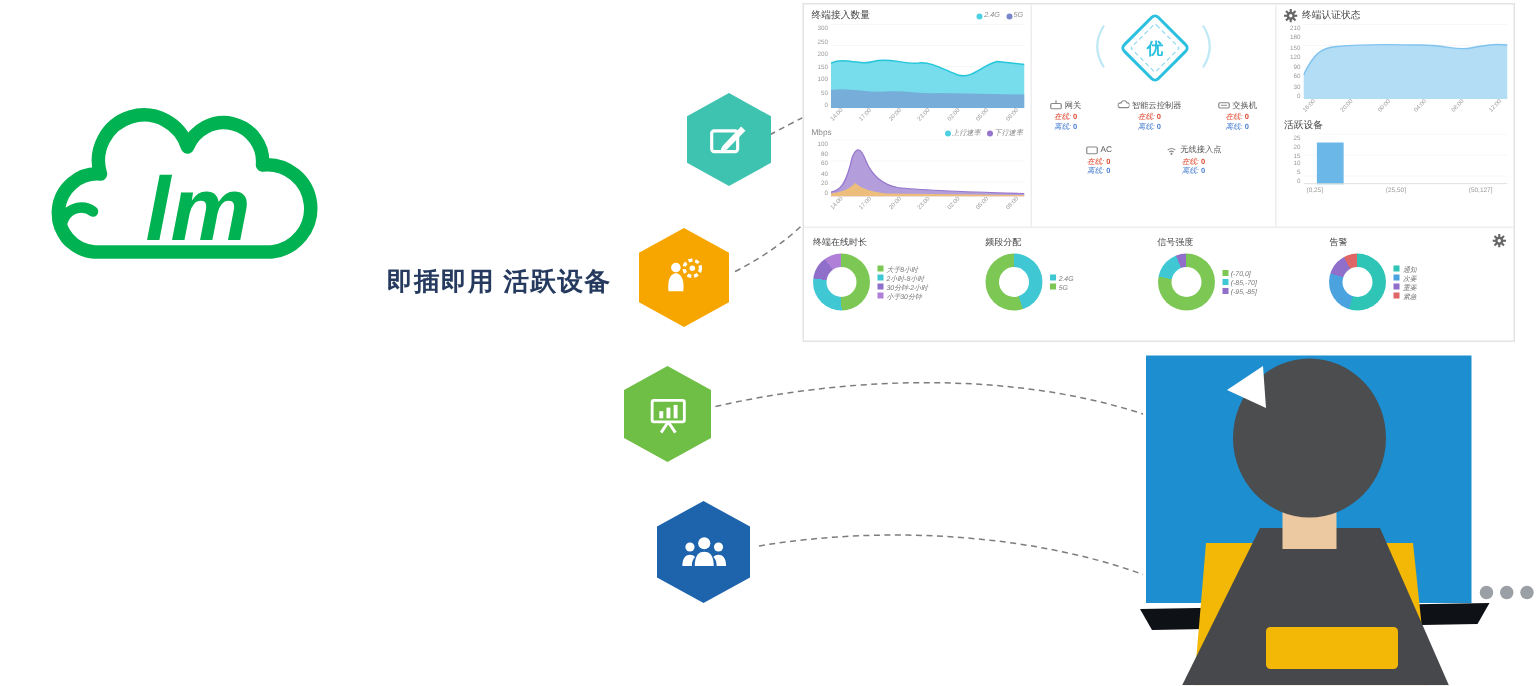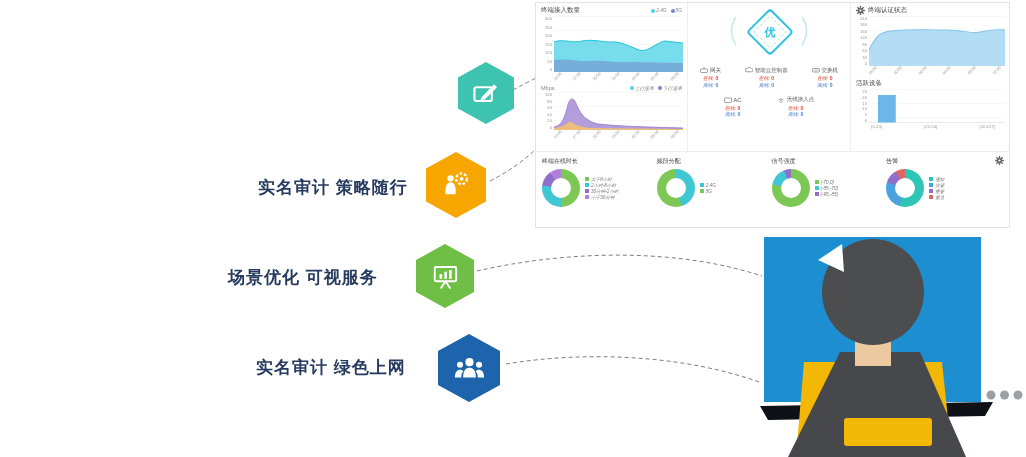--- a/index.html
+++ b/index.html
@@ -80,24 +80,29 @@
 
   <svg class="connectors" width="1026" height="457">
     <g fill="none" stroke="#666" stroke-width="1" stroke-dasharray="4 3" opacity="0.85">
       <path d="M513 90 Q526 83 536 78"></path>
       <path d="M490 181 Q516 168 536 149"></path>
       <path d="M477 271 C560 252, 670 246, 762 276"></path>
       <path d="M506 364 C590 350, 688 356, 762 383"></path>
     </g>
   </svg>
 
-
-  <div class="feature-label" style="left:258px;top:176px">实名审计 策略随行</div>
-  <div class="feature-label" style="left:228px;top:266px">场景优化 可视服务</div>
-  <div class="feature-label" style="left:256px;top:356px">实名审计 绿色上网</div>
+  <div class="logo">
+    <svg width="236" height="150" viewBox="0 0 236 150">
+      <path d="M58 122 A26 26 0 1 1 62 70 A30 30 0 0 1 120 52 A26 26 0 0 1 170 64 A25 25 0 1 1 176 122 L58 122" fill="none" stroke="#00b251" stroke-width="9" stroke-linecap="round" stroke-linejoin="round"></path>
+      <path d="M46 118 a13 13 0 1 1 11 -23" fill="none" stroke="#00b251" stroke-width="7" stroke-linecap="round"></path>
+      <text x="92" y="114" font-size="60" font-style="italic" font-weight="bold" fill="#00b251">lm</text>
+    </svg>
+  </div>
+
+  <div class="feature-label" style="left:258px;top:176px">即插即用 活跃设备</div>
 
   <div class="hex" style="left: 458px; top: 62px; width: 56px; height: 62px; background-color: rgb(63, 195, 177);">
     <svg width="30" height="30" viewBox="0 0 26 26">
       <rect x="3" y="8" width="15" height="12" rx="1.5" fill="none" stroke="#fff" stroke-width="1.8"></rect>
       <path d="M9 17 L20 5.5 L22.5 8 L11.5 19 Z" fill="#fff"></path>
       <path d="M8 20 L9 17 L11.5 19 Z" fill="#fff"></path>
     </svg>
   </div>
   <div class="hex" style="left: 426px; top: 152px; width: 60px; height: 66px; background-color: rgb(247, 166, 0);">
     <svg width="32" height="32" viewBox="0 0 26 26">

